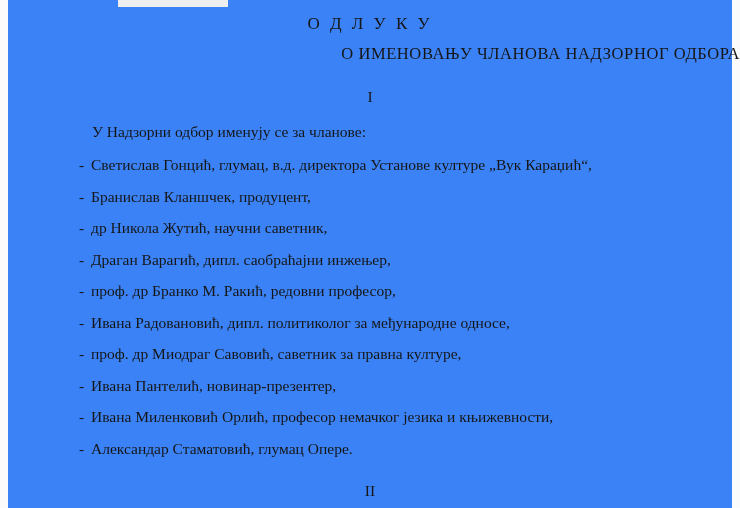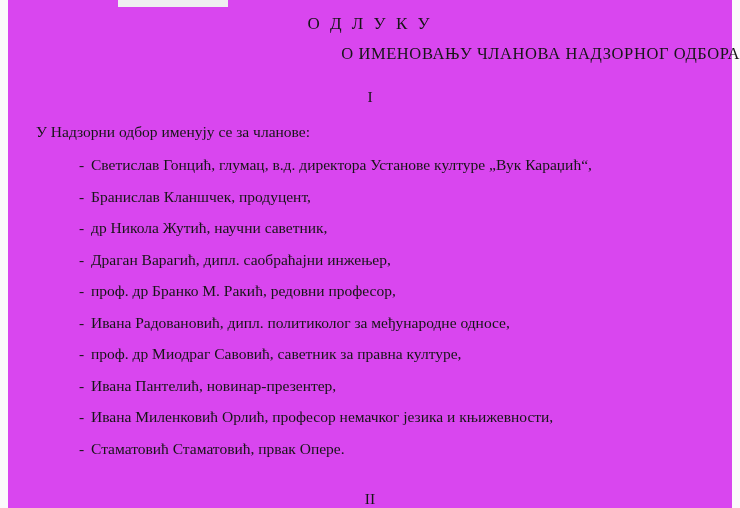--- a/index.html
+++ b/index.html
@@ -11,21 +11,21 @@
     width: 740px;
     height: 508px;
     overflow: hidden;
     font-family: "Liberation Serif", serif;
     color: #1a1a1a;
   }
   .page {
     position: relative;
     width: 740px;
     height: 508px;
-    background: #d946ef;
+    background: #3b82f6;
   }
   
   .scan-edge-left {
     position: absolute;
     top: 0;
     left: 0;
     width: 8px;
     height: 508px;
     background: #fbfbfb;
   }
@@ -66,21 +66,21 @@
     color: #161616;
   }
   .section-num {
     text-align: center;
     font-size: 15.5px;
     margin-top: 24px;
     color: #161616;
   }
   .intro {
     margin-top: 17px;
-    padding-left: 36px;
+    padding-left: 92px;
     font-size: 15.5px;
     color: #161616;
   }
   .list {
     margin-top: 16px;
     padding-left: 79px;
   }
   .list-item {
     font-size: 15.5px;
     line-height: 1;
@@ -88,21 +88,21 @@
     color: #161616;
     white-space: nowrap;
   }
   .list-item .dash {
     display: inline-block;
     width: 12px;
   }
   .section-num-2 {
     text-align: center;
     font-size: 15.5px;
-    margin-top: 34px;
+    margin-top: 26px;
     color: #161616;
     font-family: Liberation Serif, serif;
   }
 </style>
 </head>
 <body>
 
 <div class="page">
 
   <div class="scan-edge-left"></div>
@@ -121,19 +121,19 @@
     <div class="list">
       <div class="list-item"><span class="dash">-</span><span>Светислав Гонцић, глумац, в.д. директора Установе културе „Вук Караџић“,</span></div>
       <div class="list-item"><span class="dash">-</span><span>Бранислав Кланшчек, продуцент,</span></div>
       <div class="list-item"><span class="dash">-</span><span>др Никола Жутић, научни саветник,</span></div>
       <div class="list-item"><span class="dash">-</span><span>Драган Варагић, дипл. саобраћајни инжењер,</span></div>
       <div class="list-item"><span class="dash">-</span><span>проф. др Бранко М. Ракић, редовни професор,</span></div>
       <div class="list-item"><span class="dash">-</span><span>Ивана Радовановић, дипл. политиколог за међународне односе,</span></div>
       <div class="list-item"><span class="dash">-</span><span>проф. др Миодраг Савовић, саветник за правна културе,</span></div>
       <div class="list-item"><span class="dash">-</span><span>Ивана Пантелић, новинар-презентер,</span></div>
       <div class="list-item"><span class="dash">-</span><span>Ивана Миленковић Орлић, професор немачког језика и књижевности,</span></div>
-      <div class="list-item"><span class="dash">-</span><span>Стаматовић Стаматовић, првак Опере.</span></div>
+      <div class="list-item"><span class="dash">-</span><span>Александар Стаматовић, глумац Опере.</span></div>
     </div>
 
     <div class="section-num-2">II</div>
 
   </div>
 </div>
 
 </body></html>

